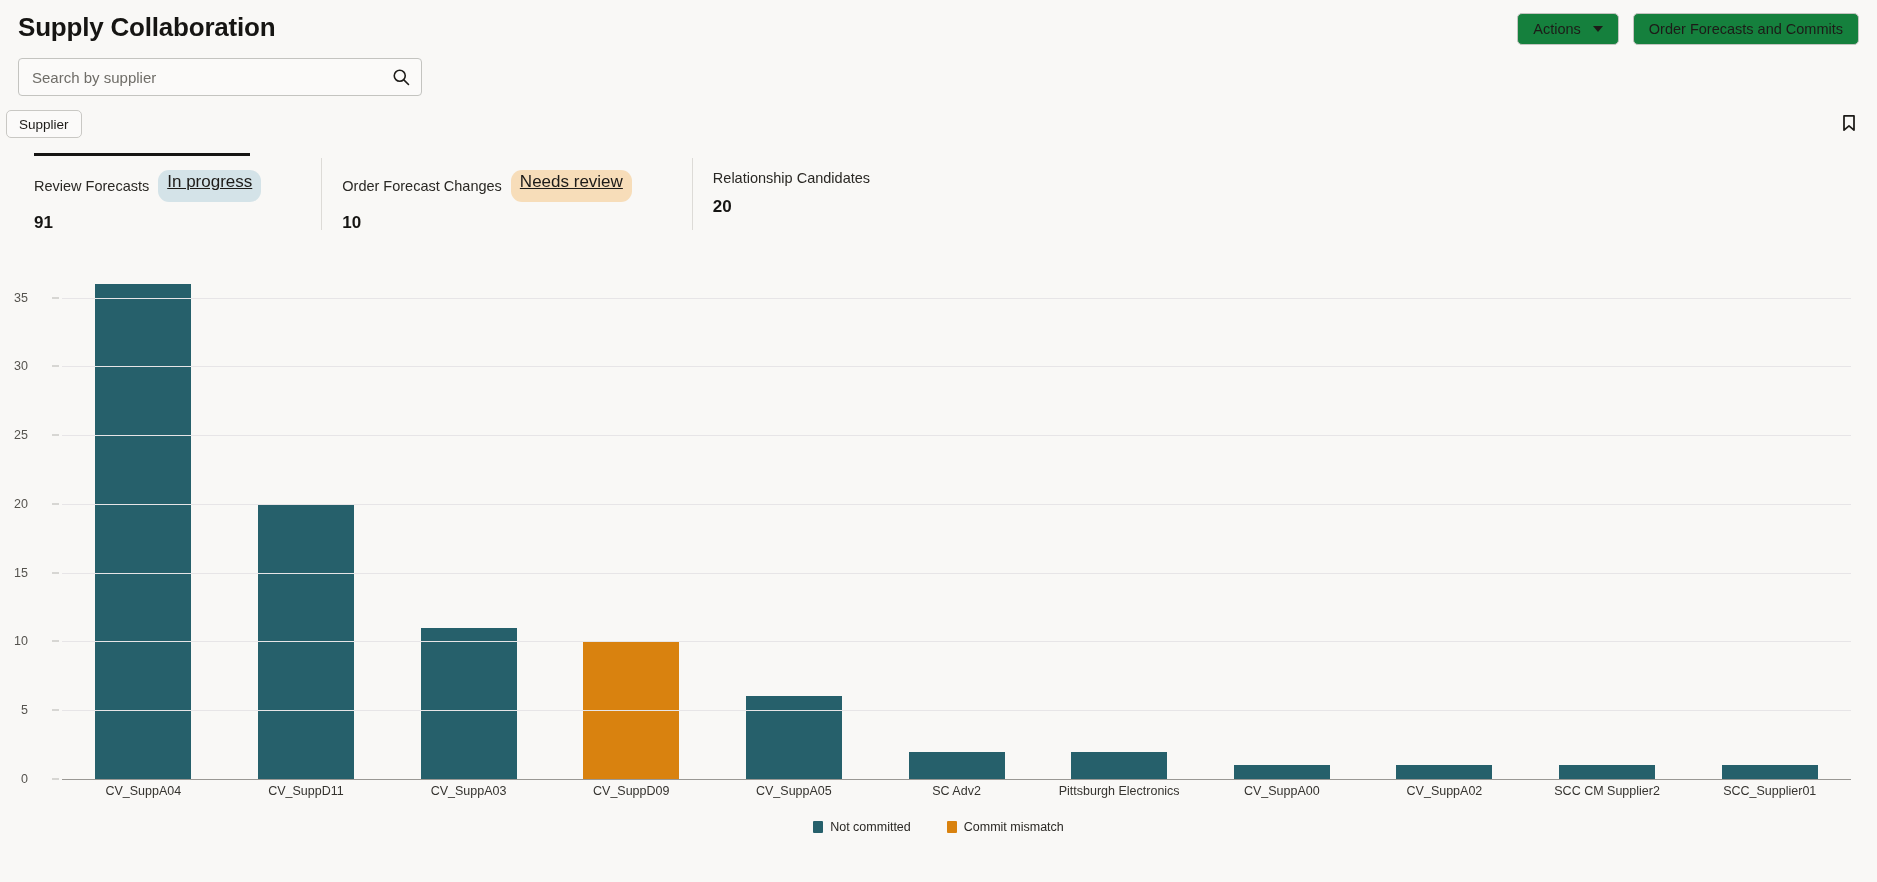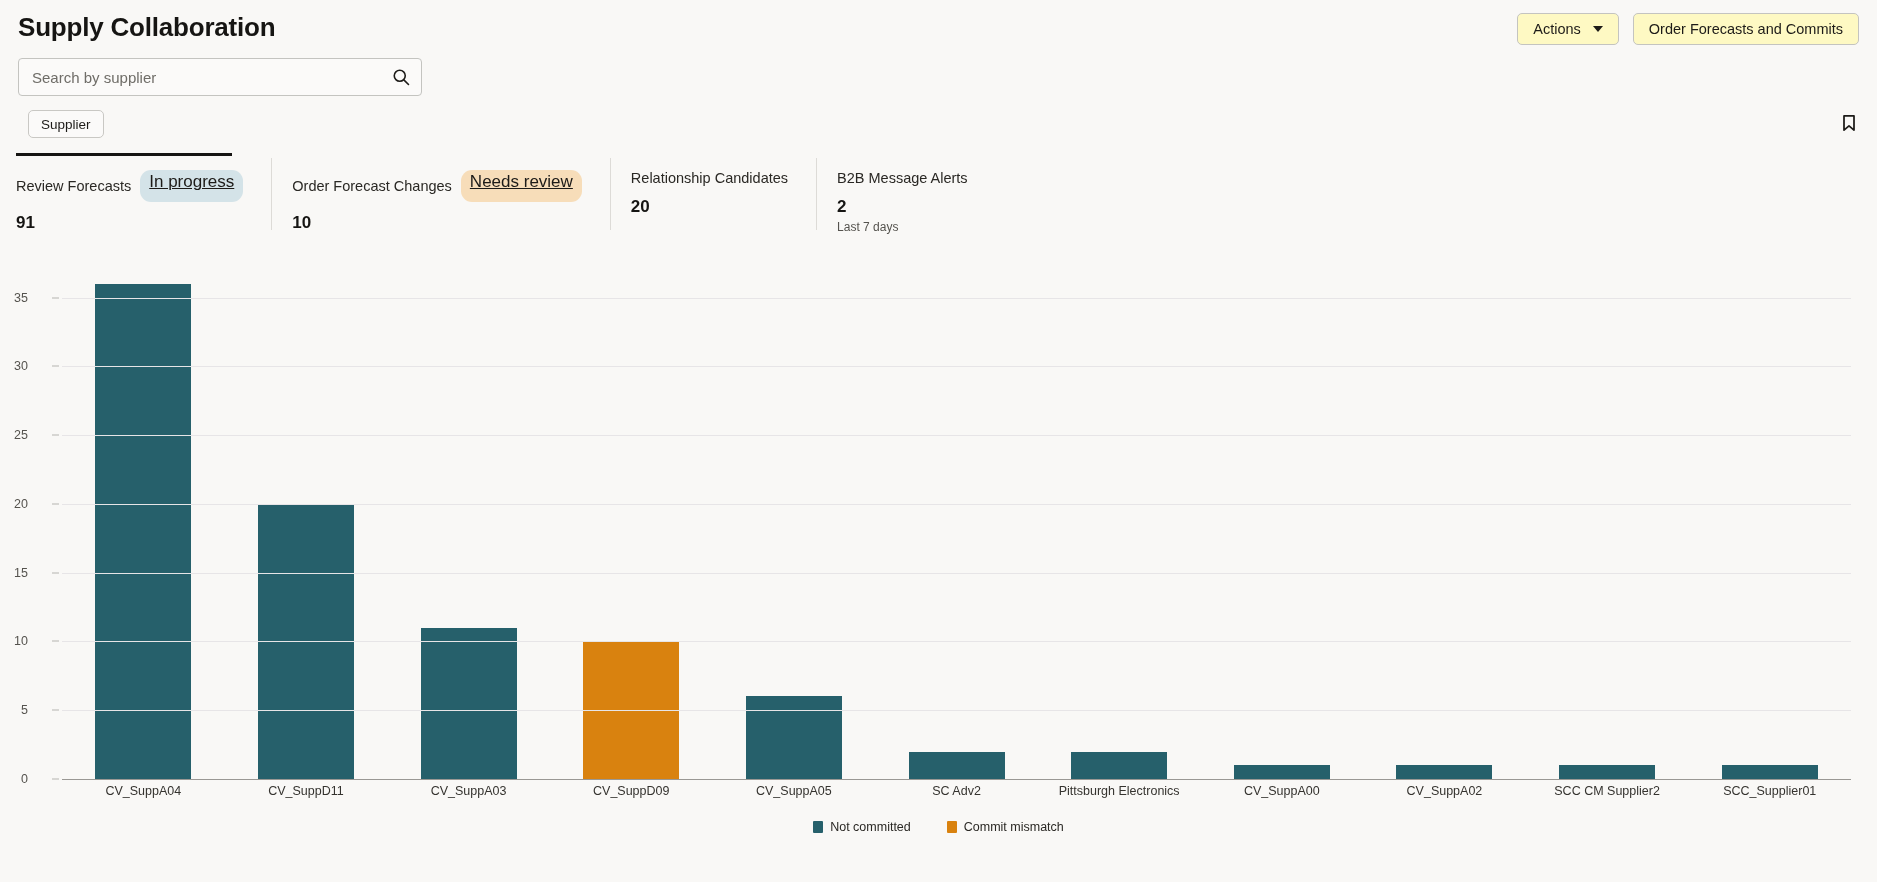--- a/index.html
+++ b/index.html
@@ -28,21 +28,21 @@
     color: #161513;
   }
   .header-actions {
     position: absolute;
     right: 18px;
     top: 13px;
     display: flex;
     gap: 14px;
   }
   .btn {
-    background: #fef9c3;
+    background: #15803d;
     border: 1px solid #c4c4c0;
     border-radius: 5px;
     font-family: "Liberation Sans", sans-serif;
     font-size: 14.5px;
     color: #1d1b18;
     height: 32px;
     padding: 0 15px;
     display: flex;
     align-items: center;
     gap: 12px;
@@ -83,21 +83,21 @@
     right: 11px;
     top: 9px;
     width: 20px;
     height: 20px;
     cursor: pointer;
   }
 
   
   .chip-row {
     position: absolute;
-    left: 28px;
+    left: 6px;
     top: 110px;
     right: 18px;
     height: 30px;
   }
   .chip {
     display: inline-flex;
     align-items: center;
     height: 28px;
     padding: 0 12px;
     border: 1px solid #c9c8c4;
@@ -112,32 +112,32 @@
     right: 0;
     top: 1px;
     width: 20px;
     height: 24px;
     cursor: pointer;
   }
 
   
   .kpi-bar {
     position: absolute;
-    left: 16px;
+    left: 34px;
     top: 158px;
     display: flex;
     height: 72px;
   }
   .kpi {
     position: relative;
     padding: 12px 28px 0 0;
     min-width: 150px;
     cursor: pointer;
   }
-  .kpi + .kpi { padding-left: 20px; border-left: 1px solid #dddbd7; }
+  .kpi + .kpi { padding-left: 20px; border-left: 1px solid #dddbd7; margin-left: 32px; }
   .kpi.active::before {
     content: "";
     position: absolute;
     left: 0; top: -5px;
     width: 216px;
     height: 3px;
     background: #161513;
   }
   .kpi-head {
     display: flex;
@@ -309,27 +309,20 @@
         <span class="kpi-label">Order Forecast Changes</span>
         <span class="badge" style="background: rgb(247, 221, 185);">Needs review</span>
       </div>
       <div class="kpi-value">10</div>
     </div>
     <div class="kpi">
       <div class="kpi-head">
         <span class="kpi-label">Relationship Candidates</span>
       </div>
       <div class="kpi-value">20</div>
-    </div>
-    <div class="kpi">
-      <div class="kpi-head">
-        <span class="kpi-label">B2B Message Alerts</span>
-      </div>
-      <div class="kpi-value">2</div>
-      <div class="kpi-sub">Last 7 days</div>
     </div>
   </div>
 
 <div class="chart-area">
   <div class="plot" id="plot">
     <div class="bars" id="bars">
         <div class="bar-slot">
           <div class="bar" title="CV_SuppA04: 36" style="height: 495.243px; background: rgb(38, 96, 107);"></div>
         </div>
         <div class="bar-slot">

